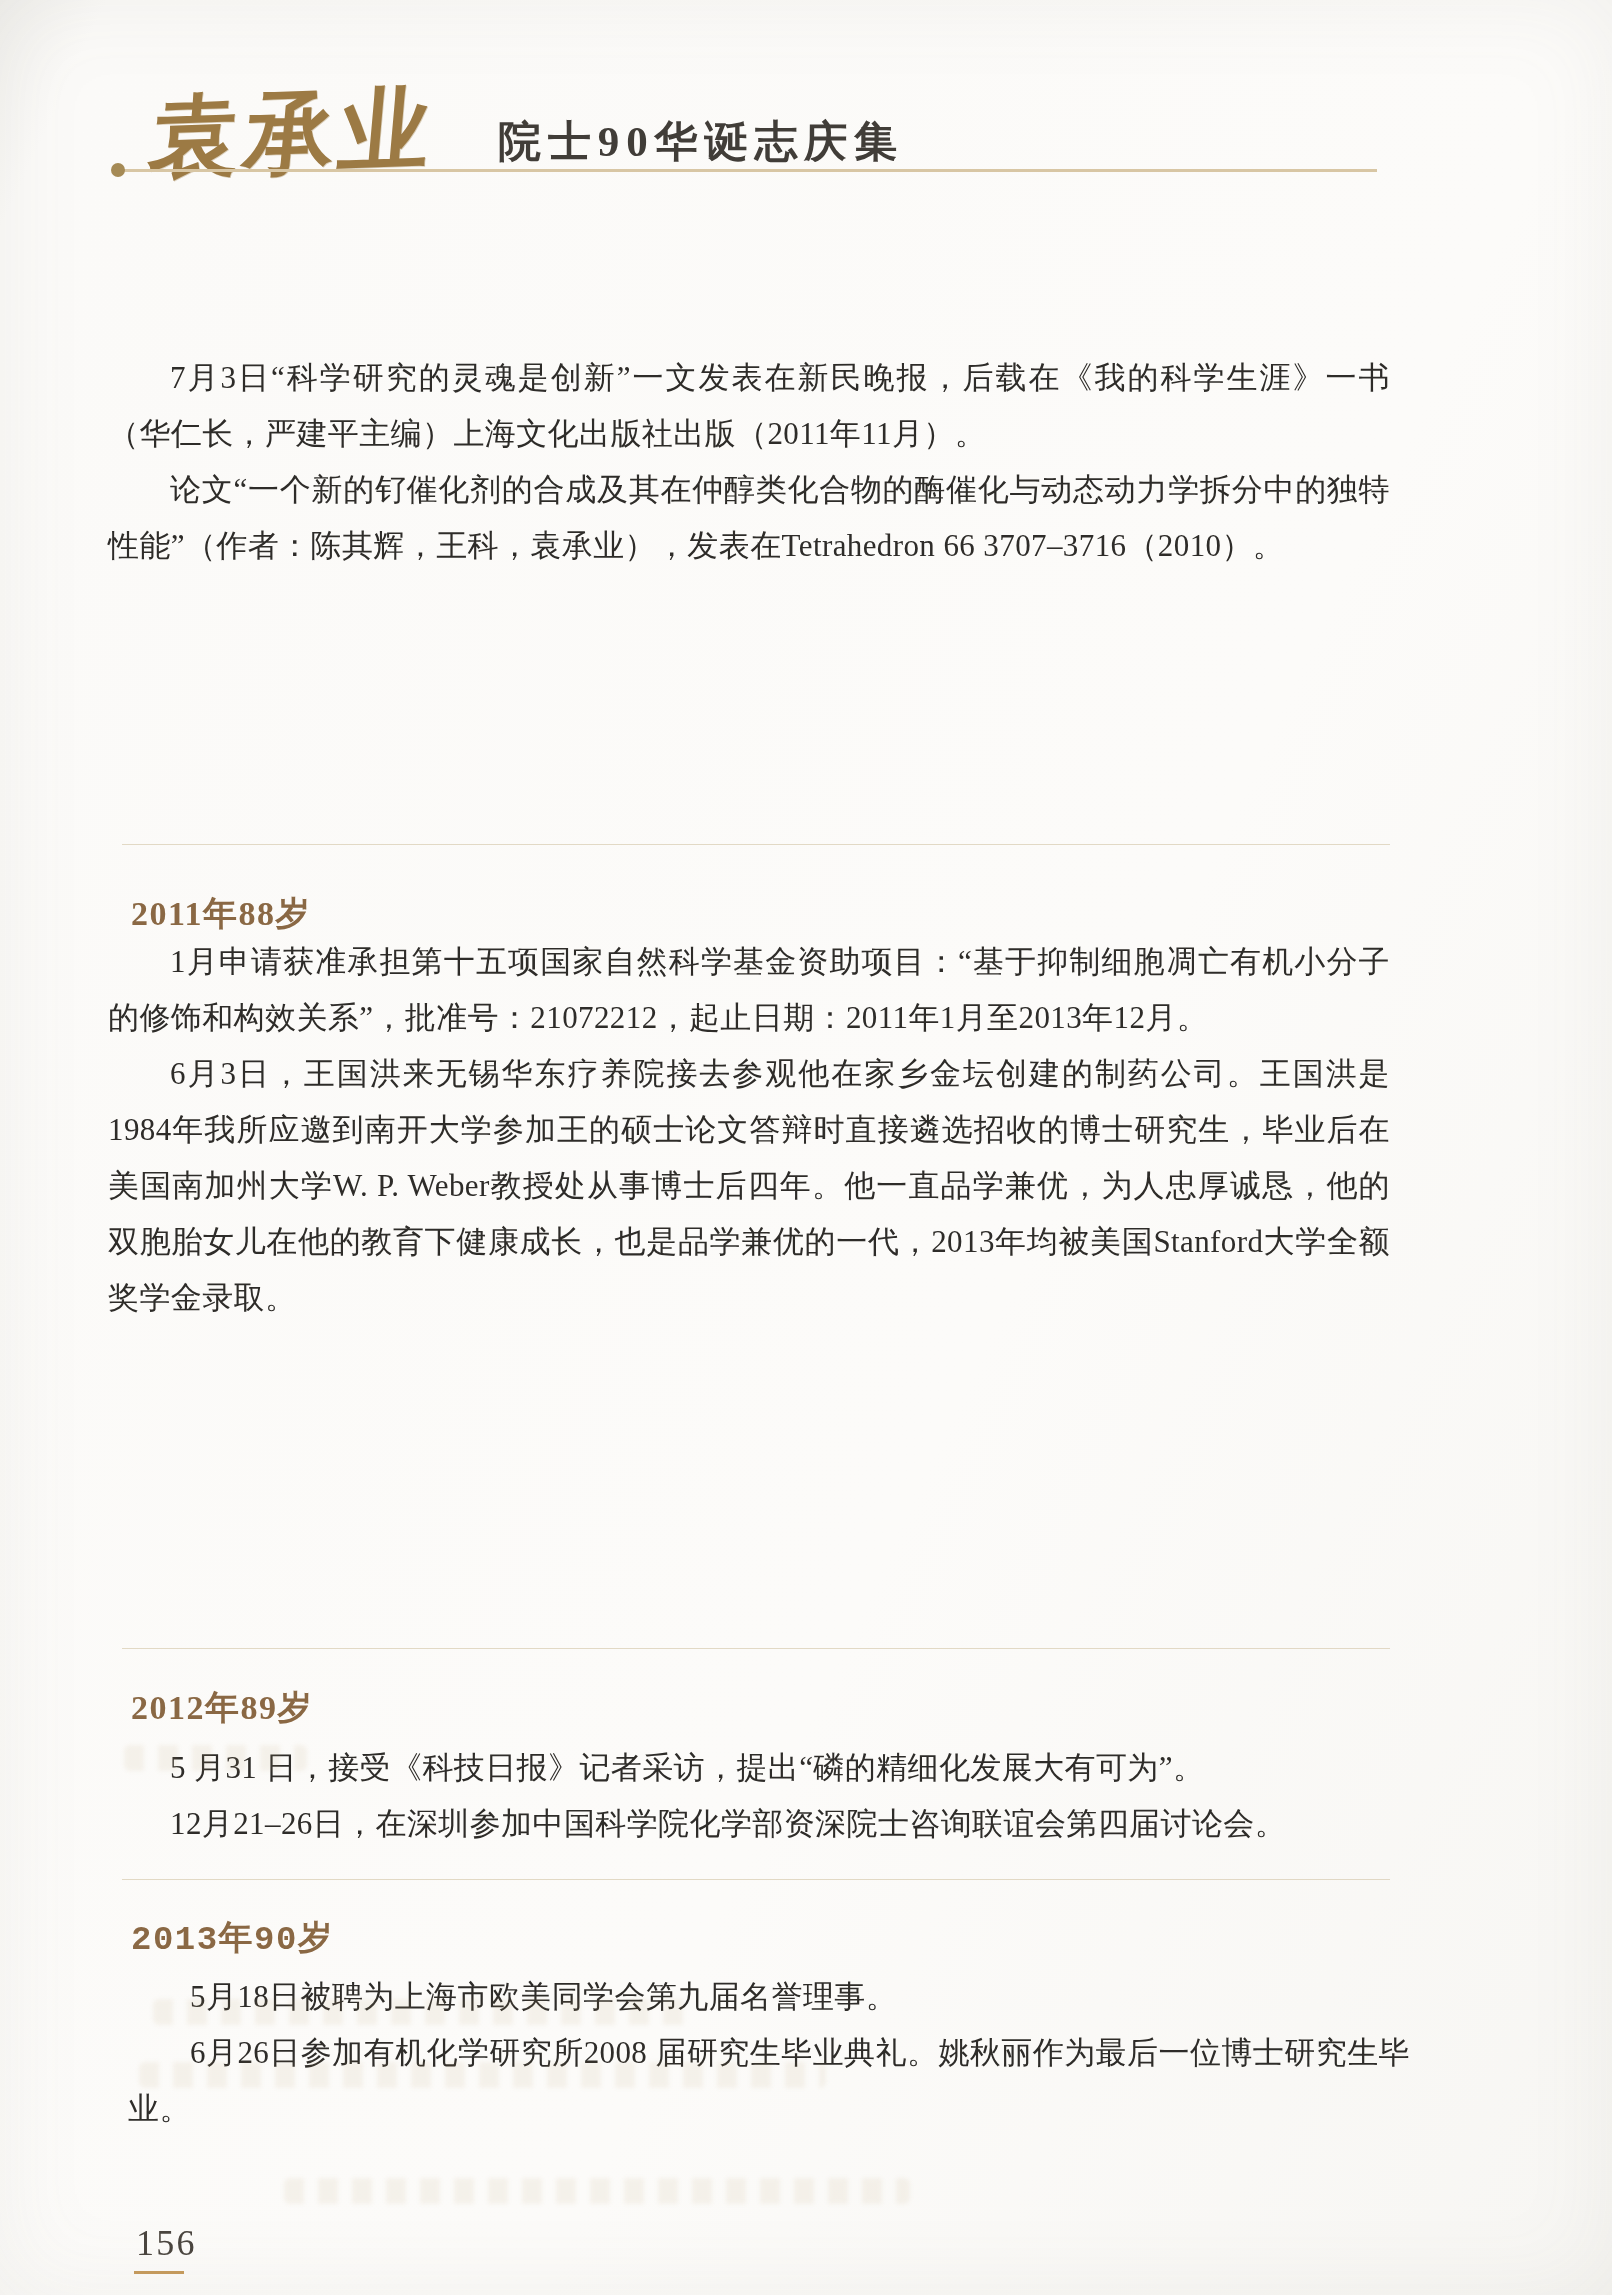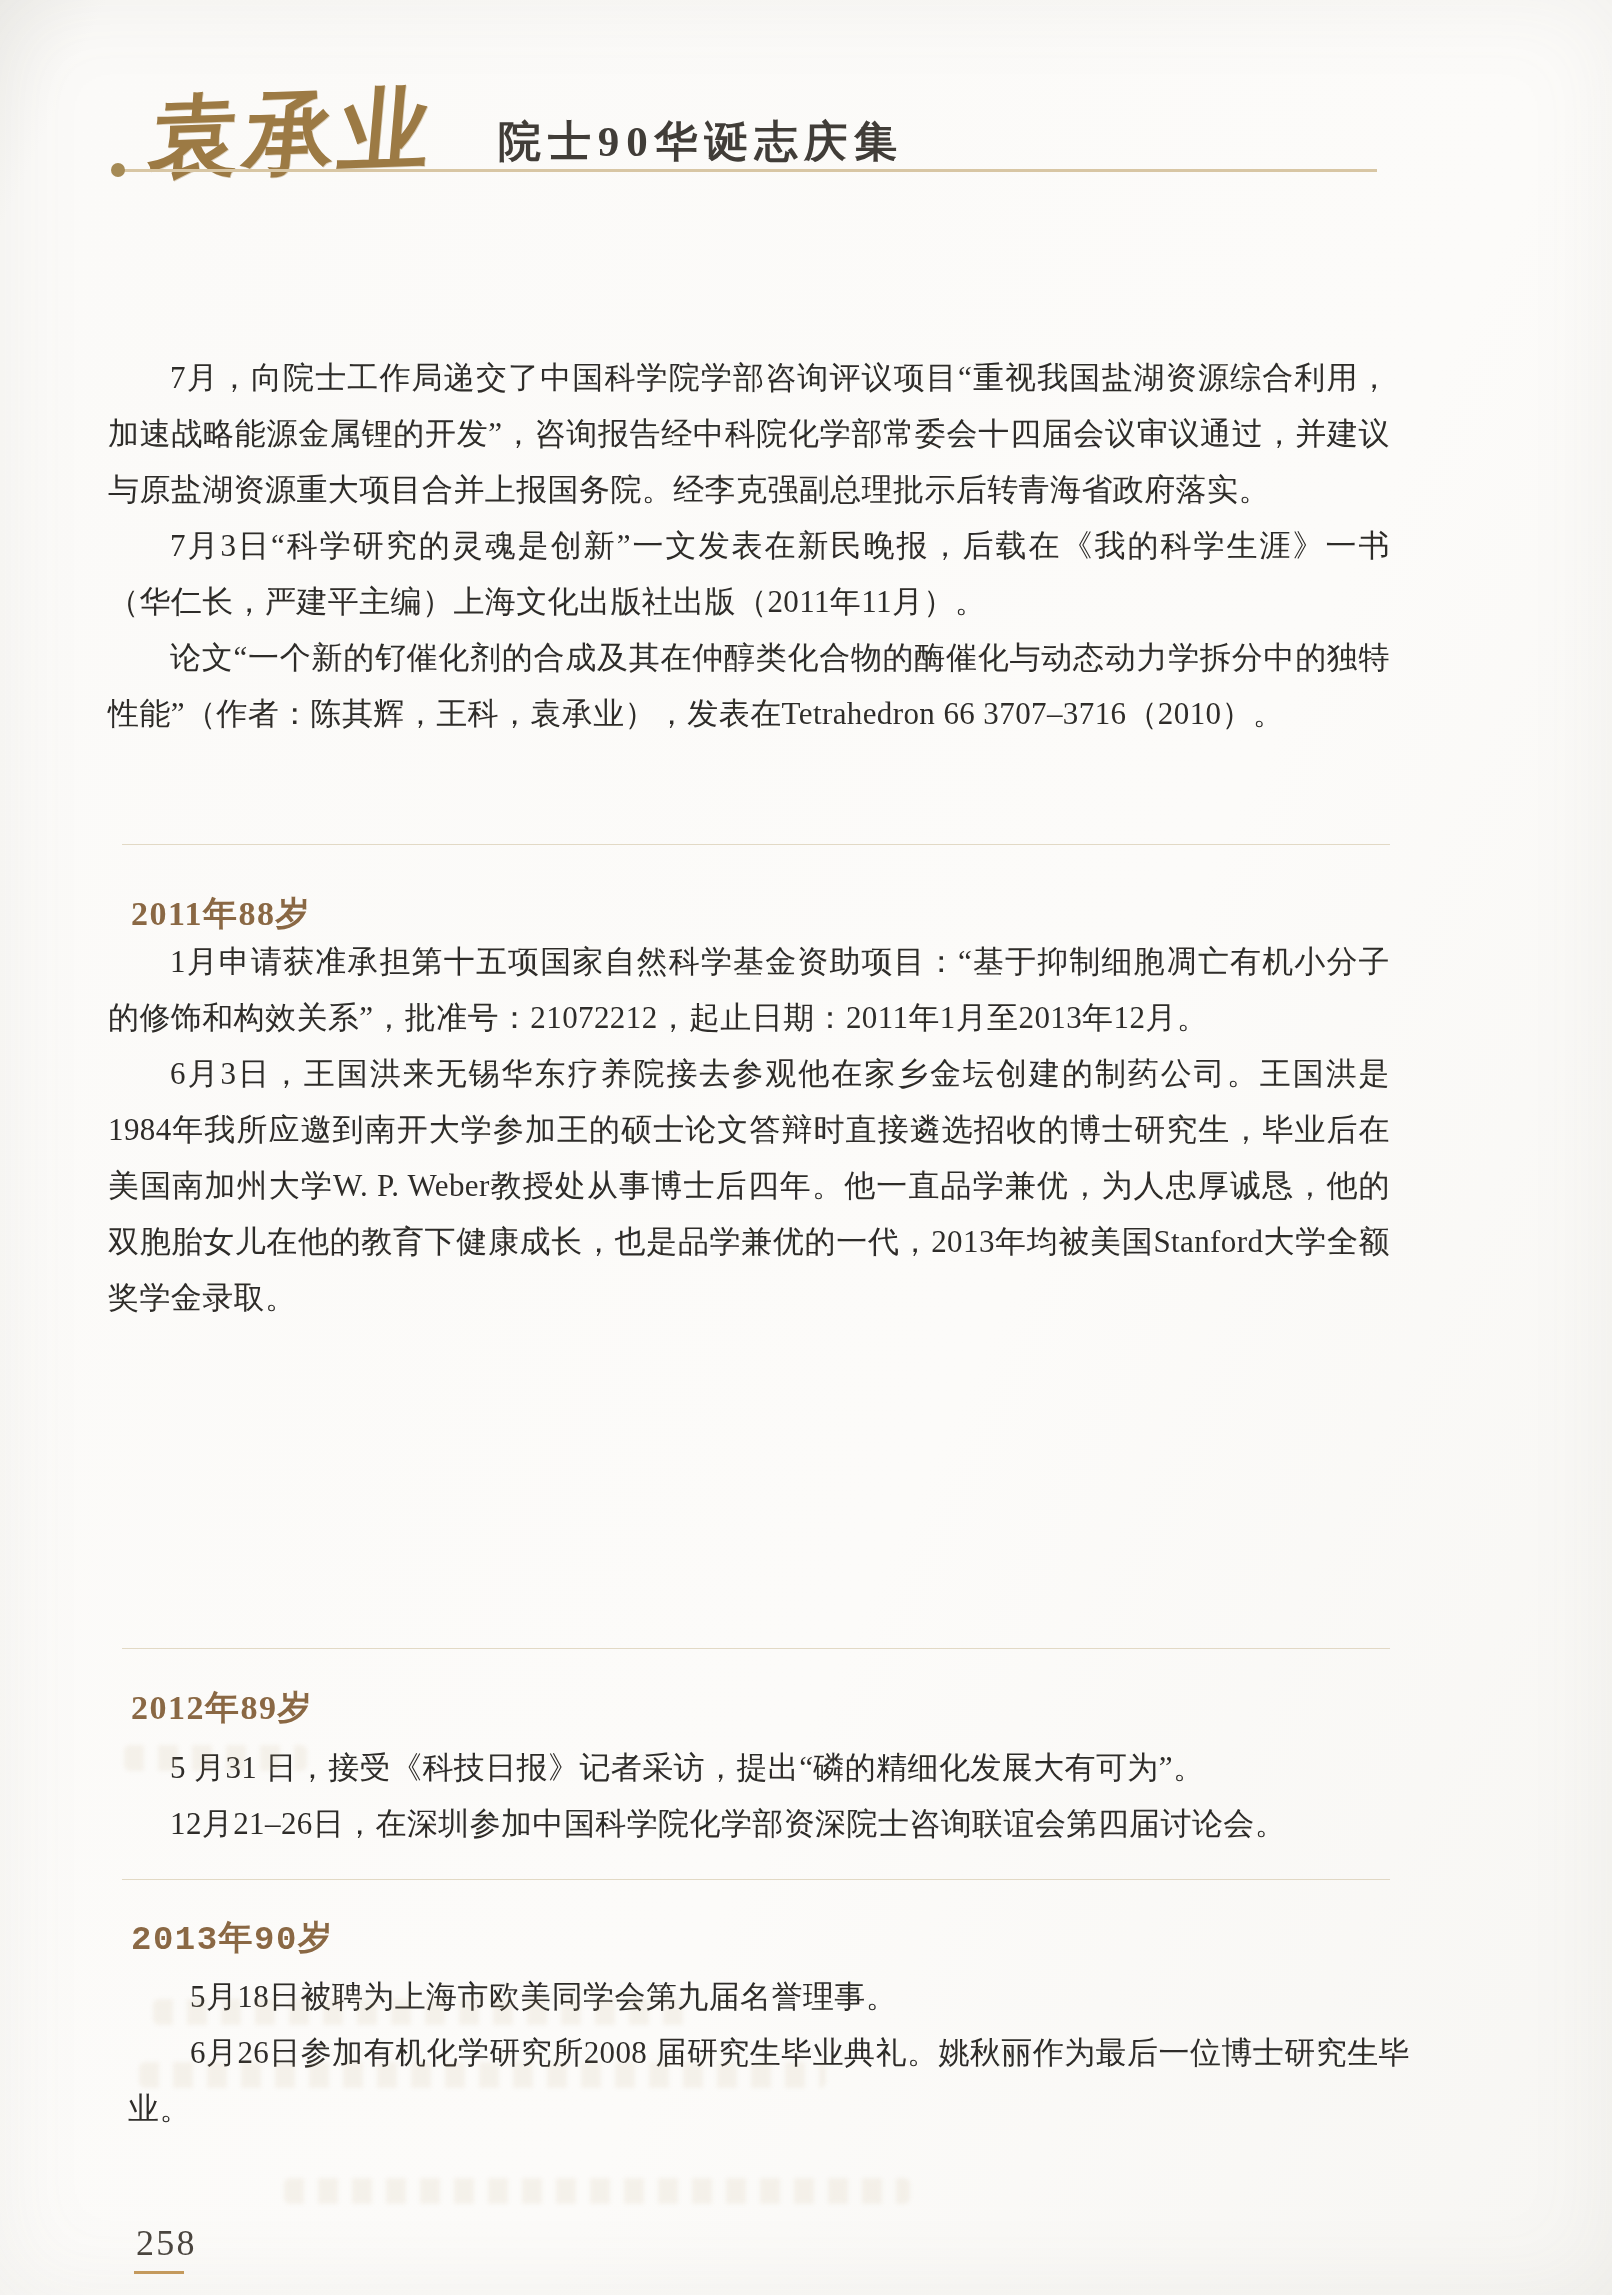--- a/index.html
+++ b/index.html
@@ -78,21 +78,20 @@
 
   <div class="calligraphy">袁承业</div>
 
   <div class="book-title">院士90华诞志庆集</div>
 
   <div class="header-rule">
     <span class="dot"></span>
   </div>
 
   <div class="textcol" id="intro" style="top:350px;">
-      <p class="body-p">7月，向院士工作局递交了中国科学院学部咨询评议项目“重视我国盐湖资源综合利用，加速战略能源金属锂的开发”，咨询报告经中科院化学部常委会十四届会议审议通过，并建议与原盐湖资源重大项目合并上报国务院。经李克强副总理批示后转青海省政府落实。</p>
       <p class="body-p">7月3日“科学研究的灵魂是创新”一文发表在新民晚报，后载在《我的科学生涯》一书（华仁长，严建平主编）上海文化出版社出版（2011年11月）。</p>
       <p class="body-p">论文“一个新的钌催化剂的合成及其在仲醇类化合物的酶催化与动态动力学拆分中的独特性能”（作者：陈其辉，王科，袁承业），发表在Tetrahedron 66 3707–3716（2010）。</p>
     </div>
 
   <div id="sections">
       <div class="section-divider" style="top: 844px;"></div>
       <h2 class="section-heading" style="top: 894px;">2011年88岁</h2>
       <div class="textcol" style="top: 934px;">
         <p class="body-p">1月申请获准承担第十五项国家自然科学基金资助项目：“基于抑制细胞凋亡有机小分子的修饰和构效关系”，批准号：21072212，起止日期：2011年1月至2013年12月。</p>
         <p class="body-p">6月3日，王国洪来无锡华东疗养院接去参观他在家乡金坛创建的制药公司。王国洪是1984年我所应邀到南开大学参加王的硕士论文答辩时直接遴选招收的博士研究生，毕业后在美国南加州大学W. P. Weber教授处从事博士后四年。他一直品学兼优，为人忠厚诚恳，他的双胞胎女儿在他的教育下健康成长，也是品学兼优的一代，2013年均被美国Stanford大学全额奖学金录取。</p>
@@ -109,17 +108,17 @@
         <p class="body-p">5月18日被聘为上海市欧美同学会第九届名誉理事。</p>
         <p class="body-p">6月26日参加有机化学研究所2008 届研究生毕业典礼。姚秋丽作为最后一位博士研究生毕业。</p>
       </div>
     </div>
 
   <div class="ghost" style="left:124px;top:1745px;width:183px;"></div>
   <div class="ghost" style="left:153px;top:1999px;width:534px;"></div>
   <div class="ghost" style="left:139px;top:2062px;width:687px;"></div>
   <div class="ghost" style="left:284px;top:2178px;width:626px;"></div>
 
-  <div class="pagenum">258</div>
+  <div class="pagenum">156</div>
   <div class="pagenum-rule"></div>
 
 </div>
 
 
 </body></html>

